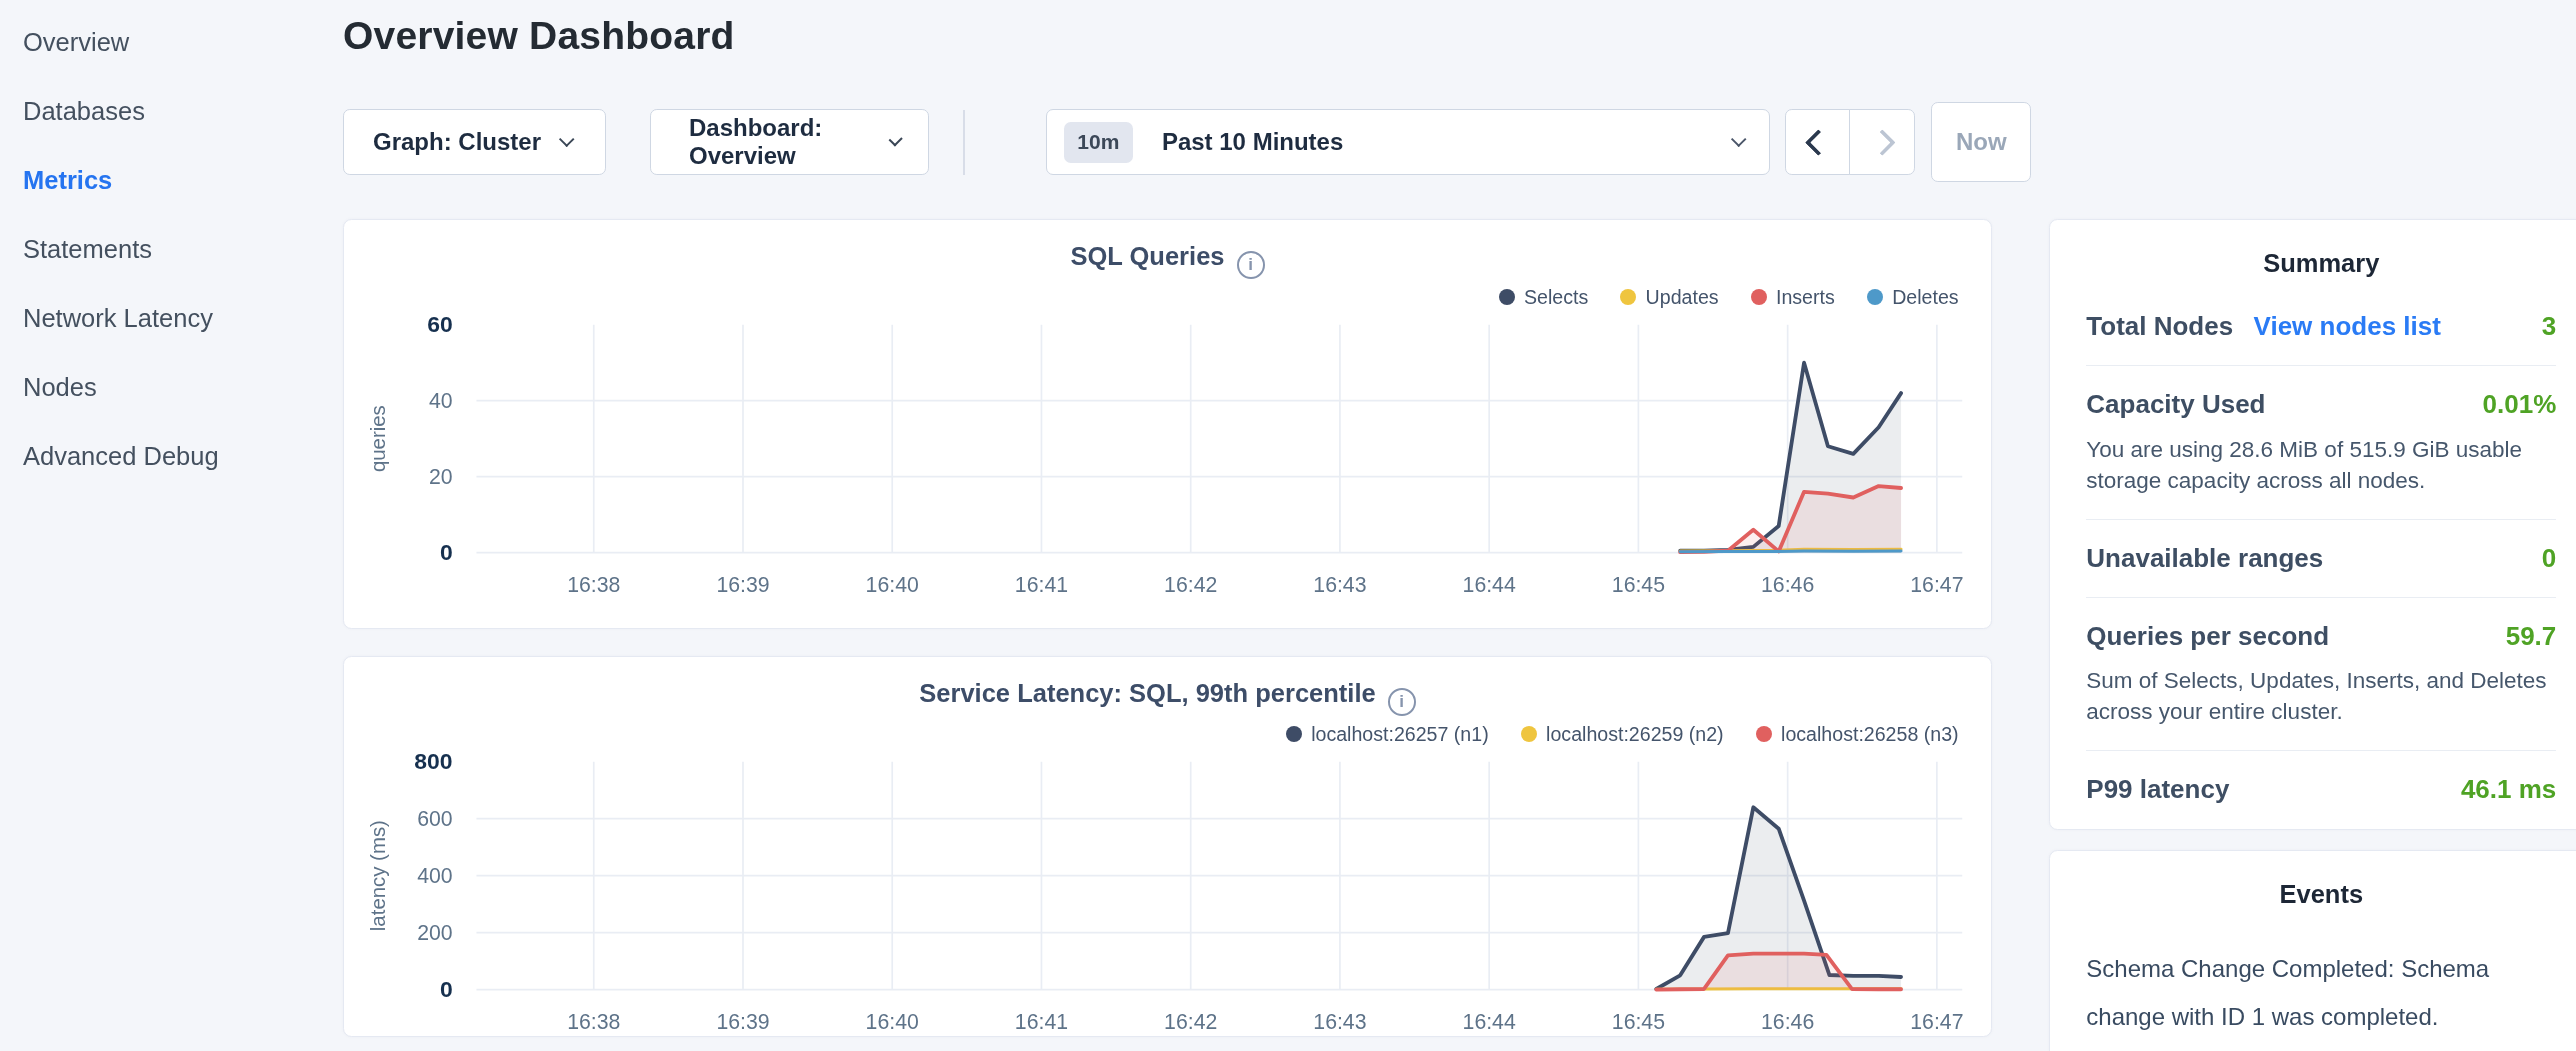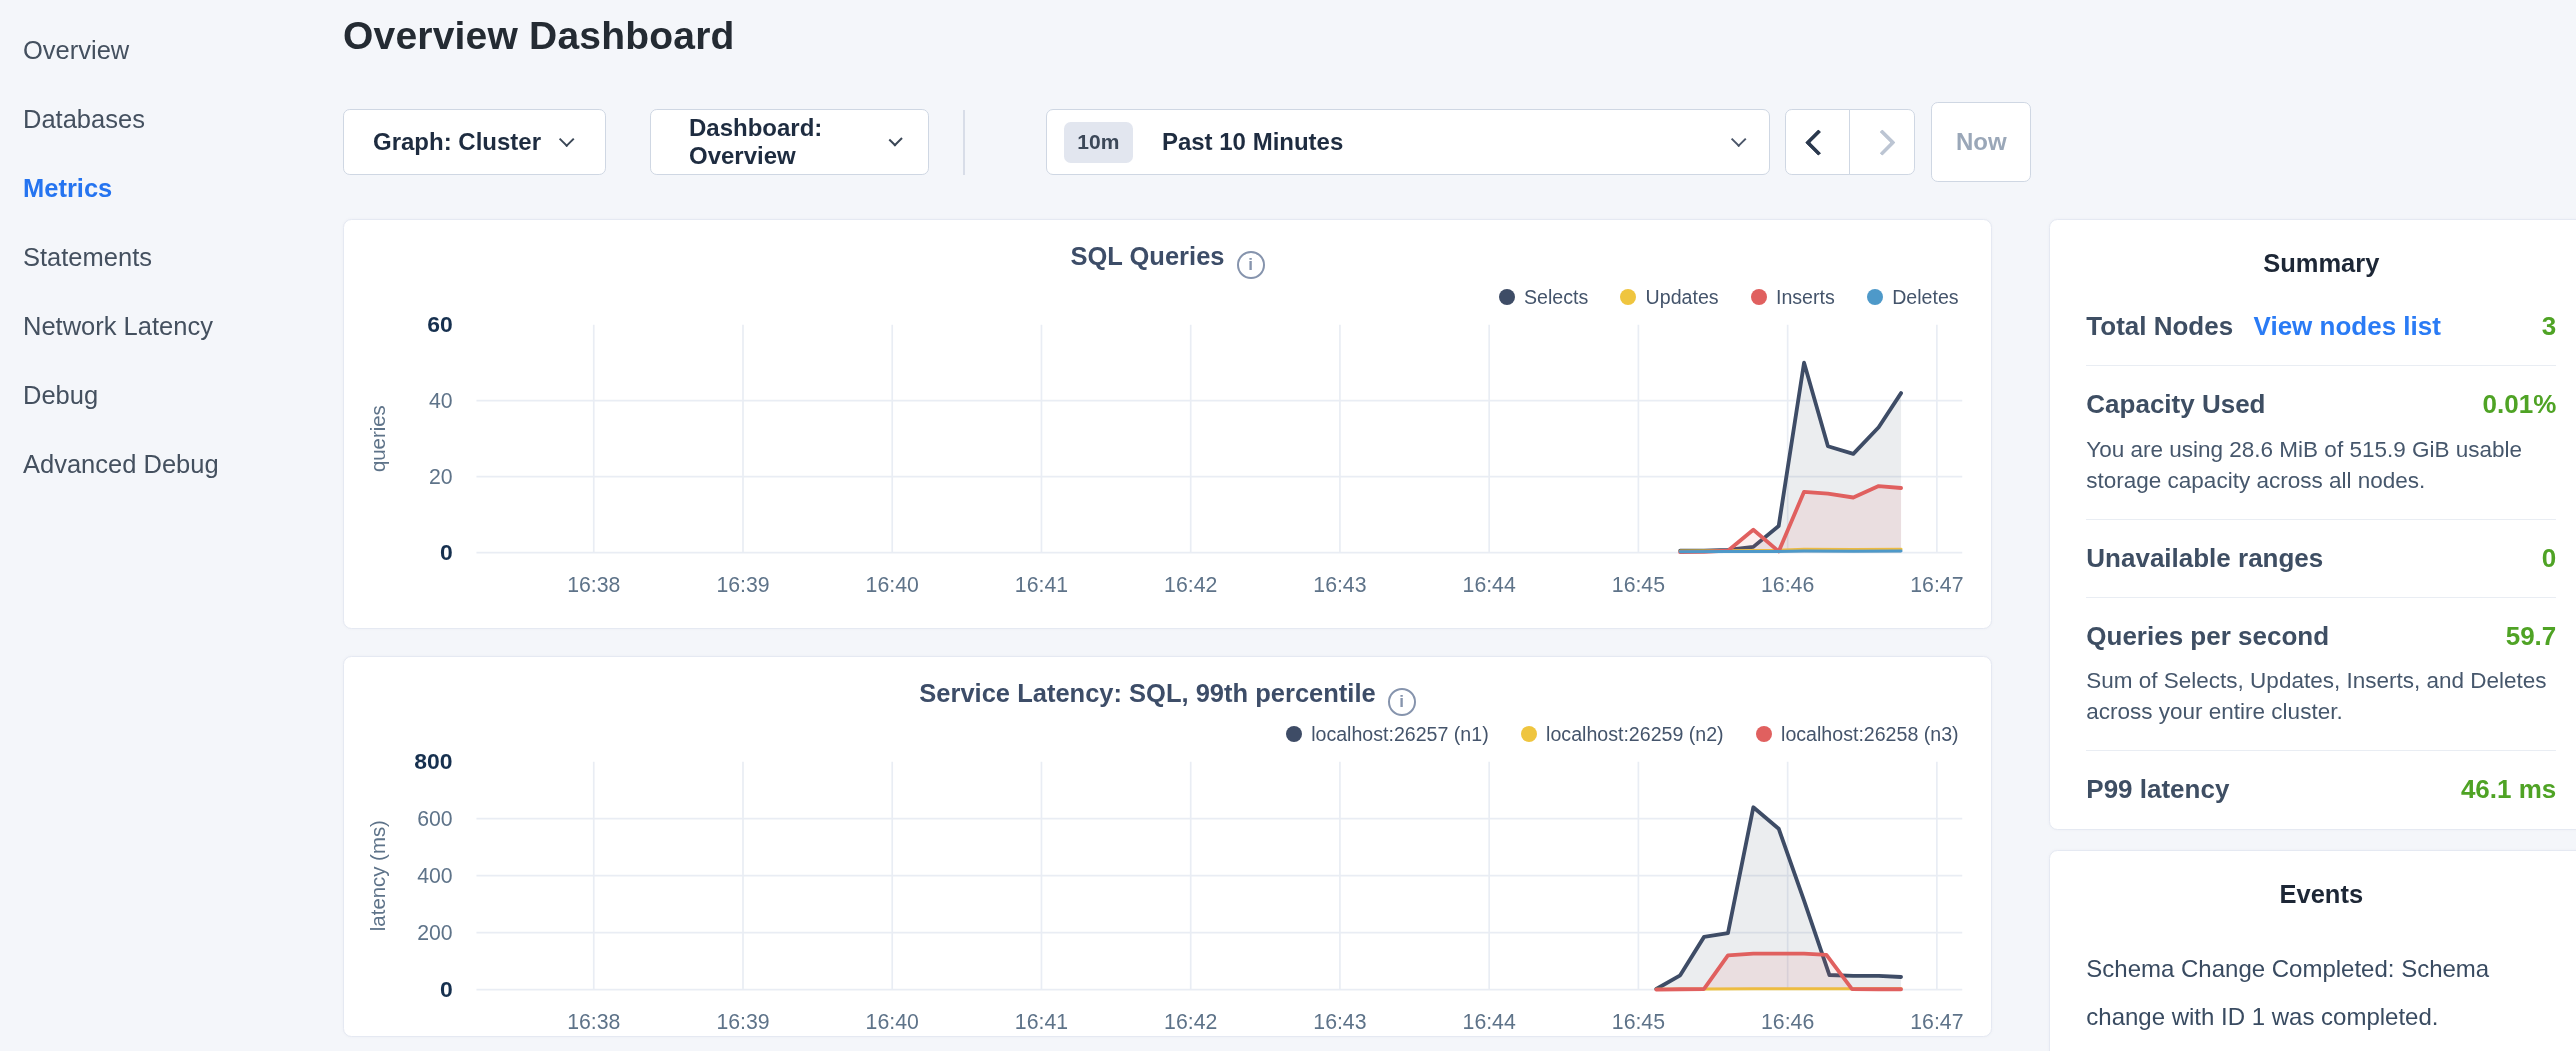--- a/index.html
+++ b/index.html
@@ -1,21 +1,21 @@
 <!DOCTYPE html>
 <html style="font-size:13.6px"><head>
 <meta charset="utf-8">
 <style>
   * { margin:0; padding:0; box-sizing:border-box; }
   html,body { width:2576px; height:1051px; overflow:hidden; }
   body { font-family:"Liberation Sans", sans-serif; background:#f4f6fa; color:#3d4a5c; }
   .page { position:relative; width:2576px; height:1051px; display:flex; }
 
   
-  .sidebar { flex:0 0 343px; padding:16px 0 0 23px; }
+  .sidebar { flex:0 0 343px; padding:8px 0 0 23px; }
   .side-item { height:69px; line-height:69px; font-size:25.5px; color:#44505f; cursor:pointer; }
   .side-item.active { color:#2574f0; font-weight:700; }
 
   
   .main { flex:0 0 1649px; padding-top:12px; }
   h1.page-title { font-size:39px; font-weight:700; color:#242b33; line-height:48px; letter-spacing:0.2px; }
 
   .controls { margin-top:49px; height:66px; display:flex; align-items:center; }
   .dd { height:66px; background:#fff; border:1.7px solid #cfd7e3; border-radius:6.8px;
         display:flex; align-items:center; padding:0 29px; font-size:24px; font-weight:700;
@@ -83,21 +83,21 @@
 <body>
 
 <div class="page">
 
   <nav class="sidebar">
     <div class="side-item">Overview</div>
     <div class="side-item">Databases</div>
     <div class="side-item active">Metrics</div>
     <div class="side-item">Statements</div>
     <div class="side-item">Network Latency</div>
-    <div class="side-item">Debug</div>
+    <div class="side-item">Nodes</div>
     <div class="side-item">Advanced Debug</div>
   </nav>
 
   <main class="main">
     <h1 class="page-title">Overview Dashboard</h1>
 
     <div class="controls">
       <div class="dd dd-graph">
         <span>Graph: Cluster</span>
         <span class="chev-down"></span>

